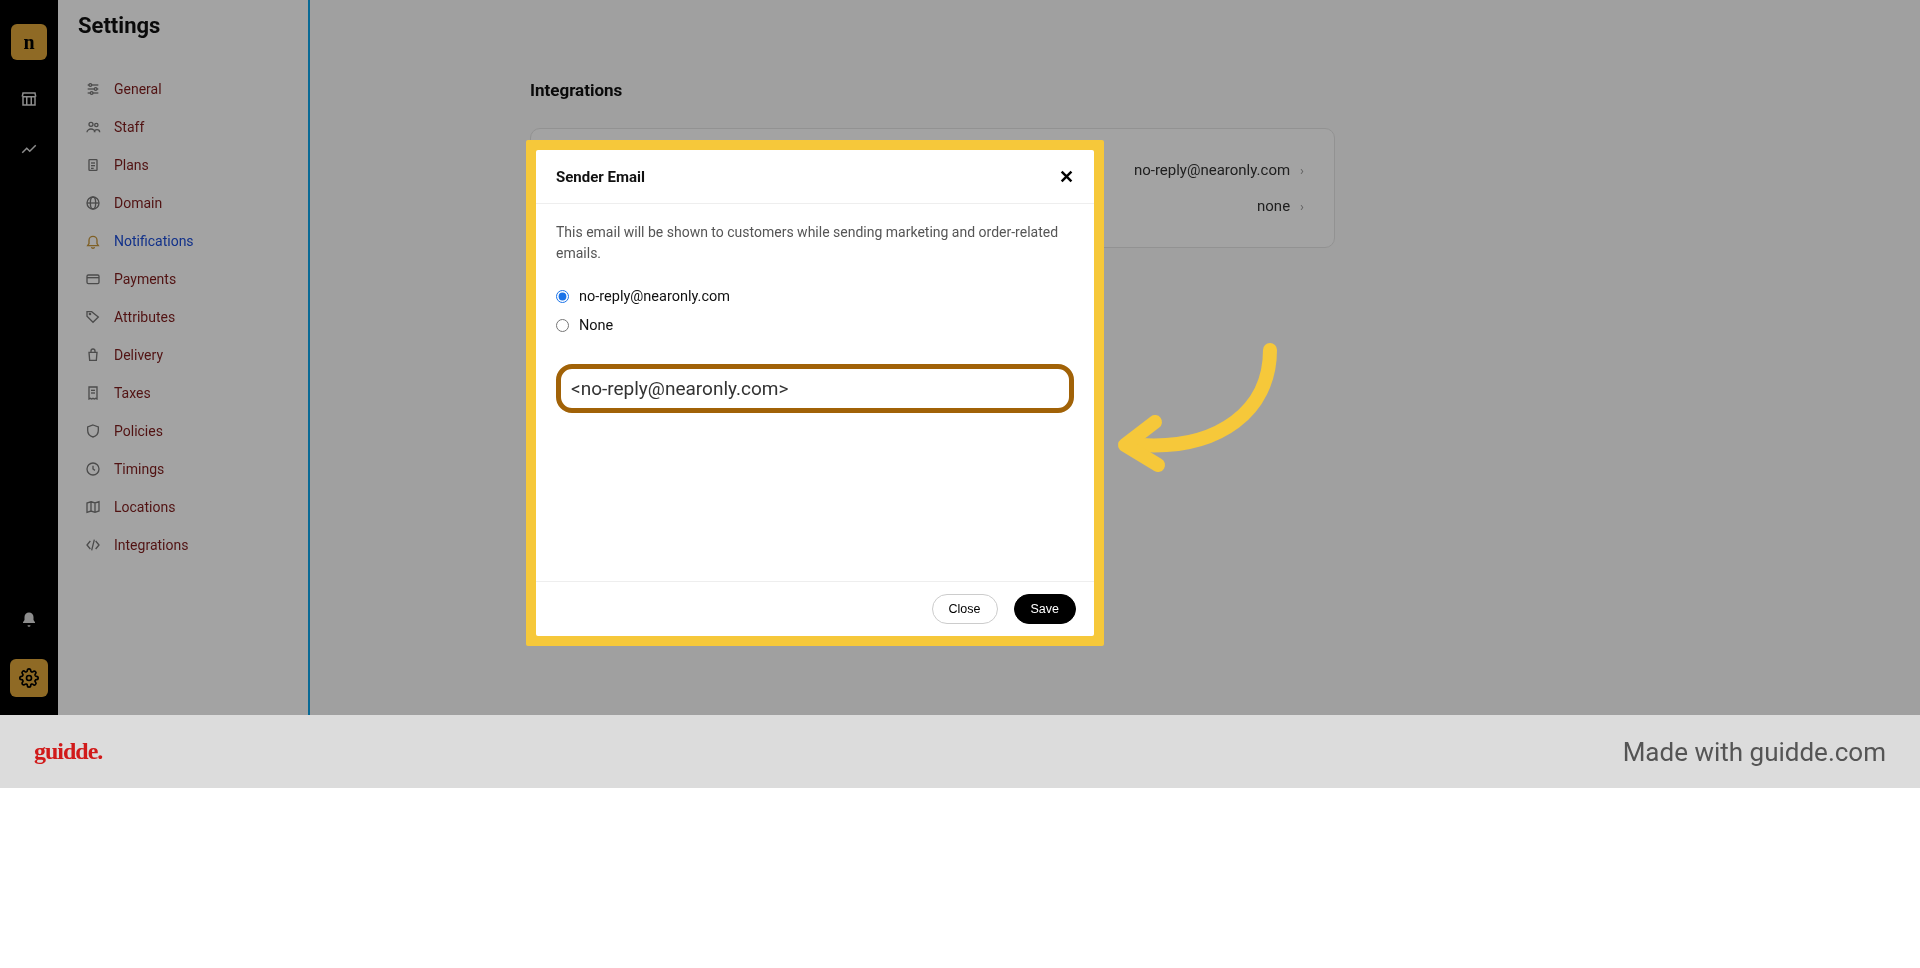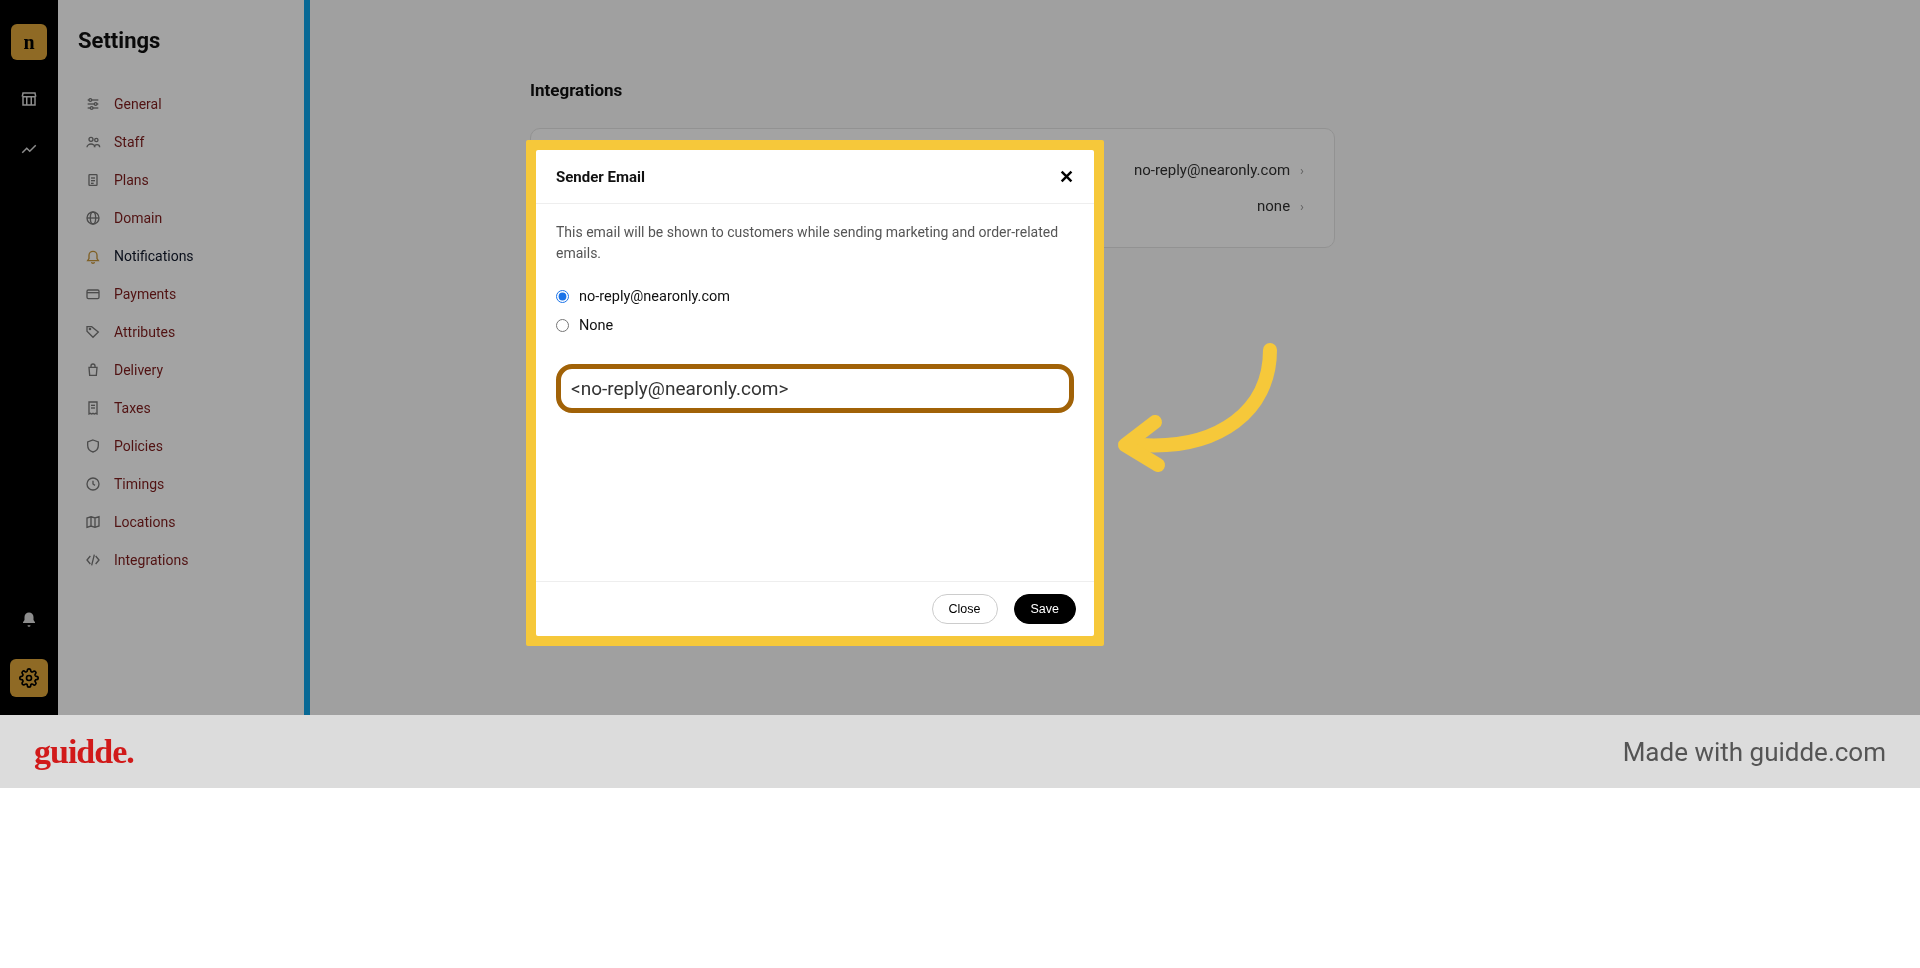--- a/index.html
+++ b/index.html
@@ -21,27 +21,27 @@
   width: 22px; height: 22px; color: #ddd; margin-bottom: 28px; display: flex; align-items: center; justify-content: center;
 }
 .rail .spacer { flex: 1; }
 .rail .rail-bottom { display: flex; flex-direction: column; align-items: center; margin-bottom: 18px; }
 .rail .settings-pill {
   width: 38px; height: 38px; background: #e0a73a; border-radius: 6px; display: flex; align-items: center; justify-content: center;
 }
 
 
 .settings-nav {
-  width: 252px; background: #fff; border-right: 6px solid #0ea5e9; padding: 28px 16px 0 20px;
+  width: 252px; background: #fff; border-right: 2px solid #0ea5e9; padding: 13px 16px 0 20px;
 }
 .settings-nav h1 { font-size: 22px; font-weight: 700; color: #111; margin-bottom: 32px; }
 .nav-item {
   display: flex; align-items: center; gap: 12px; padding: 10px 6px; font-size: 14px; color: #7f1d1d; cursor: pointer; border-radius: 6px;
 }
-.nav-item.active { color: #0f172a; }
+.nav-item.active { color: #1d4ed8; }
 .nav-item .nav-icon { width: 18px; height: 18px; display: flex; align-items: center; justify-content: center; color: #777; }
 .nav-item.active .nav-icon { color: #c7963a; }
 
 
 .main { flex: 1; padding: 80px 60px 0 220px; }
 .section-title { font-size: 17px; font-weight: 700; color: #111; margin-bottom: 28px; }
 .card {
   border: 1px solid #e5e5e5; border-radius: 10px; background: #fff; padding: 26px 30px; width: 805px;
 }
 .row { display: flex; justify-content: flex-end; align-items: center; gap: 10px; font-size: 15px; color: #333; padding: 6px 0; }
@@ -82,21 +82,21 @@
 .btn.primary { background: #000; color: #fff; border-color: #000; }
 
 
 .arrow-svg { position: absolute; top: 340px; left: 1100px; width: 190px; height: 140px; }
 
 
 .banner {
   position: absolute; top: 715px; left: 0; width: 1920px; height: 73px; background: #dcdcdc;
   display: flex; align-items: center; justify-content: space-between; padding: 0 34px;
 }
-.brand { font-family: Georgia, "Times New Roman", serif; font-size: 34px; color: #d11a1a; font-weight: 700; letter-spacing: -1px; }
+.brand { font-family: Georgia, "Times New Roman", serif; font-size: 24px; color: #d11a1a; font-weight: 700; letter-spacing: -1px; }
 .madewith { font-size: 26px; color: #555; }
 
 
 
 .chevron { color: #999; font-size: 13px; }
 svg { display: block; }
 </style>
 </head>
 <body>
 

